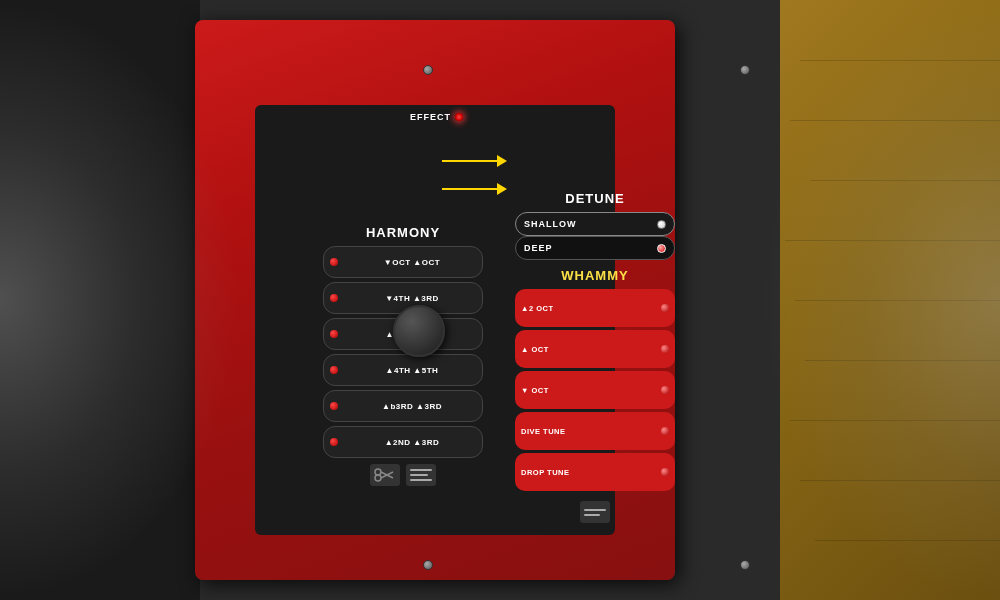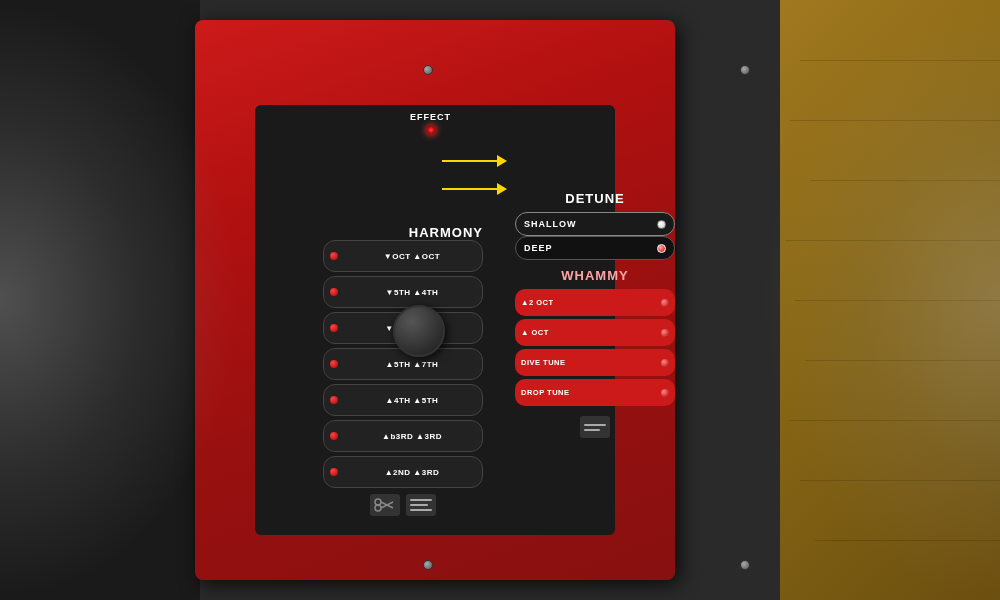--- a/index.html
+++ b/index.html
@@ -81,21 +81,21 @@
       border-radius: 6px;
       padding: 12px 10px;
     }
 
     
     .effect-header {
       position: absolute;
       left: 215px;
       top: 92px;
       display: flex;
-      flex-direction: column;
+      flex-direction: row;
       align-items: center;
       gap: 4px;
       z-index: 5;
       justify-content: center;
     }
     .effect-label {
       color: #fff;
       font-size: 9px;
       font-weight: bold;
       letter-spacing: 1px;
@@ -134,22 +134,23 @@
       position: absolute;
       left: 260px;
       top: 86px;
       width: 160px;
     }
 
     .section-title {
       color: #fff;
       font-size: 13px;
       font-weight: bold;
-      text-align: right;
+      text-align: center;
       letter-spacing: 1px;
+      margin-bottom: 6px;
     }
 
     
     .harmony-btn {
       display: flex;
       align-items: center;
       background: #222;
       border-radius: 12px;
       margin-bottom: 4px;
       padding: 2px 6px;
@@ -209,37 +210,37 @@
     }
 
     
     .shallow-btn {
       background: #1a1a1a;
       border-color: #888;
     }
 
     
     .whammy-title {
-      color: #fca5a5;
+      color: #fde047;
       font-size: 13px;
       font-weight: bold;
       text-align: center;
       letter-spacing: 1px;
       margin: 8px 0 6px 0;
     }
 
     .whammy-btn {
       display: flex;
       align-items: center;
       justify-content: space-between;
       background: #cc1a1a;
       border-radius: 10px;
       margin-bottom: 3px;
       padding: 2px 6px;
-      height: 27px;
+      height: 38px;
       border: none;
     }
     .whammy-btn-text {
       color: #fff;
       font-size: 7.5px;
       font-weight: bold;
       letter-spacing: 0.5px;
     }
     .whammy-btn-dot {
       width: 8px;
@@ -321,24 +322,20 @@
     <div class="screw screw-br"></div>
 
     <div class="panel">
 
       <div class="harmony-section">
         <div class="section-title">HARMONY</div>
 
         <div class="harmony-btn">
           <div class="btn-dot"></div>
           <span class="btn-text">▼OCT ▲OCT</span>
-        </div>
-        <div class="harmony-btn">
-          <div class="btn-dot"></div>
-          <span class="btn-text">▼5TH ▲4TH</span>
         </div>
         <div class="harmony-btn">
           <div class="btn-dot"></div>
           <span class="btn-text">▼4TH ▲3RD</span>
         </div>
         <div class="harmony-btn">
           <div class="btn-dot"></div>
           <span class="btn-text">▲5TH ▲7TH</span>
         </div>
         <div class="harmony-btn">
@@ -391,20 +388,24 @@
 
         <div class="whammy-btn">
           <span class="whammy-btn-text">▲2 OCT</span>
           <div class="whammy-btn-dot"></div>
         </div>
         <div class="whammy-btn">
           <span class="whammy-btn-text">▲ OCT</span>
           <div class="whammy-btn-dot"></div>
         </div>
         <div class="whammy-btn">
+          <span class="whammy-btn-text">▼ OCT</span>
+          <div class="whammy-btn-dot"></div>
+        </div>
+        <div class="whammy-btn">
           <span class="whammy-btn-text">DIVE TUNE</span>
           <div class="whammy-btn-dot"></div>
         </div>
         <div class="whammy-btn">
           <span class="whammy-btn-text">DROP TUNE</span>
           <div class="whammy-btn-dot"></div>
         </div>
 
         <div style="display:flex; justify-content:center; margin-top:10px;">
           <div class="icon-box">

